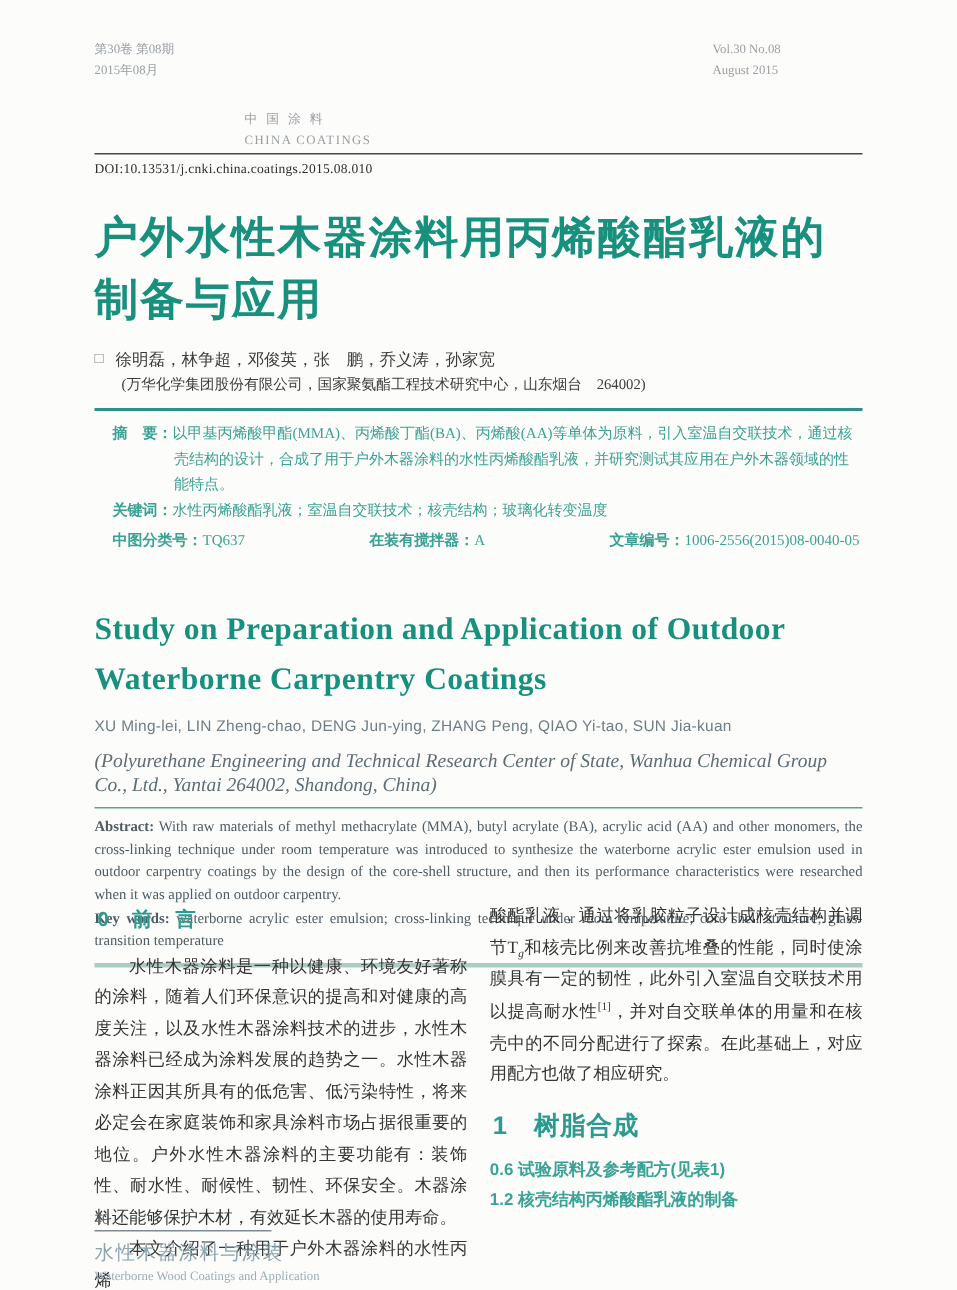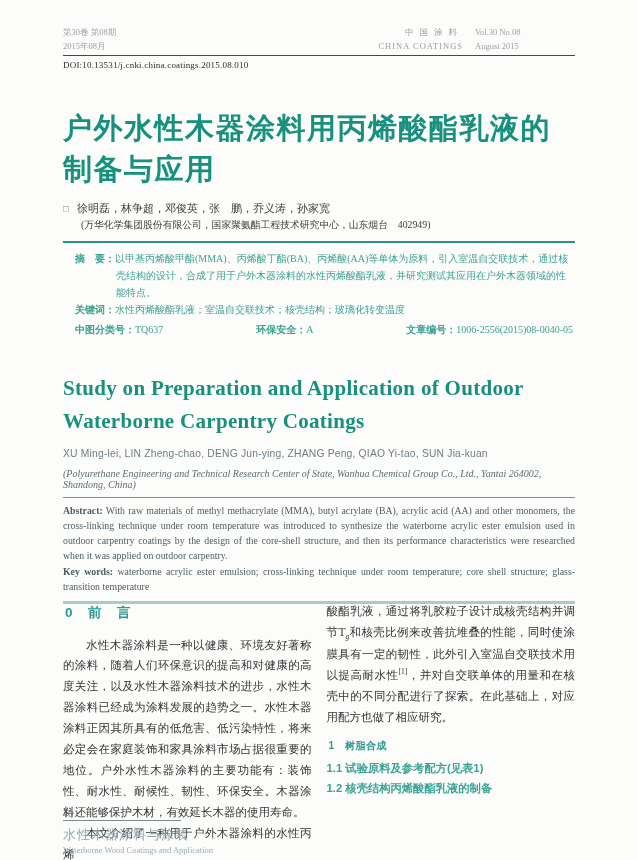--- a/index.html
+++ b/index.html
@@ -11,64 +11,64 @@
   html,body{margin:0;padding:0;background:#ffffff;}
   .page{
     width:638px;height:860px;box-sizing:border-box;
     padding:26px 63px 0;
     background:#fcfcfb;
     position:relative;overflow:hidden;
     font-family:"Liberation Serif",serif;
   }
   
   .jheader{display:flex;justify-content:space-between;align-items:flex-start;
-    color:var(--grey-head);font-size:8.5px;line-height:1.6;gap:12px;}
+    color:var(--grey-head);font-size:8.5px;line-height:1.6;}
   .jh-left{min-width:100px;}
-  .jh-center{text-align:right;flex:1;}
+  .jh-center{text-align:left;flex:1;margin-top:47px;}
   .jh-cn{letter-spacing:6px;}
   .jh-en{letter-spacing:1px;}
   .jh-right{min-width:100px;text-align:left;}
   .header-rule{border-bottom:1.5px solid #474747;margin-top:2px;}
   .doi{font-size:9px;color:#2e2e2e;margin-top:4px;letter-spacing:.2px;}
   
   .cn-title{
-    margin:38px 0 0;font-family:"Liberation Sans",sans-serif;font-weight:bold;
+    margin:22px 0 0;font-family:"Liberation Sans",sans-serif;font-weight:bold;
     color:var(--teal);font-size:29px;line-height:1.40;letter-spacing:1.5px;
   }
   .authors-row{margin-top:12px;display:flex;gap:8px;font-size:11px;color:#3d3d3d;}
   .marker{color:#8a8a8a;font-size:10px;line-height:1.5;}
   .affil-cn{margin-top:3px;padding-left:18px;font-size:9.8px;color:#3d3d3d;}
   .rule-teal-dark{height:2px;background:#2e9185;margin-top:9px;}
   
   .cn-abs{margin-top:8px;padding:0 2px 0 12px;color:var(--teal-abs);
     font-size:10px;line-height:1.68;}
   .hang{padding-left:41px;text-indent:-41px;}
   .b{font-weight:bold;}
   .clc-row{display:flex;justify-content:space-between;margin-top:3px;align-items:flex-end;}
   
   .en-title{
     margin:34px 0 0;font-family:Liberation Serif, serif;font-weight:bold;
     color:var(--teal);font-size:21px;line-height:1.55;letter-spacing:.3px;
   }
   .en-authors{margin-top:11px;font-size:10.3px;color:#6e7d84;
     font-family:"Liberation Sans",sans-serif;letter-spacing:.2px;}
-  .en-affil{margin-top:9px;font-size:10px;color:#5d6d74;font-style:italic;}
+  .en-affil{margin-top:9px;font-size:13px;color:#5d6d74;font-style:italic;}
   .rule-teal-thin{height:1px;background:#55a398;margin-top:7px;}
   .en-abs{margin-top:6px;font-size:9.8px;line-height:1.53;color:#4e5c63;text-align:justify;}
   .en-kw{margin-top:1px;font-size:9.8px;line-height:1.53;color:#4e5c63;text-align:justify;}
   .rule-teal-light{height:3px;background:#a9cdc5;margin-top:6px;}
   
   .columns{position:absolute;left:63px;right:63px;top:601px;
     display:flex;gap:15px;color:var(--ink);font-size:11.5px;line-height:1.82;
     text-align:justify;}
   .col{flex:1;min-width:0;}
   .sec-h{font-family:"Liberation Sans",sans-serif;font-weight:bold;
     color:#2d9a90;font-size:13.5px;margin:0 0 9px 2px;letter-spacing:1px;}
   .sec-h2{font-family:"Liberation Sans",sans-serif;font-weight:bold;
-    color:#2d9a90;font-size:10px;margin:9px 0 4px 2px;letter-spacing:.5px;}
+    color:#2d9a90;font-size:17px;margin:9px 0 4px 2px;letter-spacing:.5px;}
   .sub-h{font-family:"Liberation Sans",sans-serif;font-weight:bold;
     color:#3aa396;font-size:11.3px;line-height:1.75;margin:0;}
   .col p{margin:0;}
   .indent{text-indent:2em;}
   .first-cont{margin-top:13px;}
   .tsub{font-size:7.5px;vertical-align:sub;font-style:italic;}
   .supref{font-size:7.5px;vertical-align:super;}
   
   .footer{position:absolute;left:63px;bottom:5px;}
   .pageno{font-size:10px;color:#5d686d;}
@@ -96,33 +96,33 @@
     </div>
   </div>
   <div class="header-rule"></div>
   <div class="doi">DOI:10.13531/j.cnki.china.coatings.2015.08.010</div>
 
   <h1 class="cn-title">户外水性木器涂料用丙烯酸酯乳液的制备与应用</h1>
   <div class="authors-row">
     <span class="marker">□</span>
     <span>徐明磊，林争超，邓俊英，张　鹏，乔义涛，孙家宽</span>
   </div>
-  <div class="affil-cn">(万华化学集团股份有限公司，国家聚氨酯工程技术研究中心，山东烟台　402949)</div>
+  <div class="affil-cn">(万华化学集团股份有限公司，国家聚氨酯工程技术研究中心，山东烟台　264002)</div>
   <div class="rule-teal-dark"></div>
 
   <div class="cn-abs">
     <div class="hang">
       <span class="b">摘　要：</span><span>以甲基丙烯酸甲酯(MMA)、丙烯酸丁酯(BA)、丙烯酸(AA)等单体为原料，引入室温自交联技术，通过核壳结构的设计，合成了用于户外木器涂料的水性丙烯酸酯乳液，并研究测试其应用在户外木器领域的性能特点。</span>
     </div>
     <div class="hang">
       <span class="b">关键词：</span><span>水性丙烯酸酯乳液；室温自交联技术；核壳结构；玻璃化转变温度</span>
     </div>
     <div class="clc-row">
       <span><span class="b">中图分类号：</span><span>TQ637</span></span>
-      <span><span class="b">环保安全：</span><span>A</span></span>
+      <span><span class="b">在装有搅拌器：</span><span>A</span></span>
       <span><span class="b">文章编号：</span><span>1006-2556(2015)08-0040-05</span></span>
     </div>
   </div>
 
   <h2 class="en-title">
     <div>Study on Preparation and Application of Outdoor</div>
     <div>Waterborne Carpentry Coatings</div>
   </h2>
   <div class="en-authors">XU Ming-lei, LIN Zheng-chao, DENG Jun-ying, ZHANG Peng, QIAO Yi-tao, SUN Jia-kuan</div>
   <div class="en-affil">(Polyurethane Engineering and Technical Research Center of State, Wanhua Chemical Group Co., Ltd., Yantai 264002, Shandong, China)</div>
@@ -138,21 +138,21 @@
 
   <div class="columns">
     <div class="col">
       <div class="sec-h">0　前　言</div>
       <p class="indent">水性木器涂料是一种以健康、环境友好著称的涂料，随着人们环保意识的提高和对健康的高度关注，以及水性木器涂料技术的进步，水性木器涂料已经成为涂料发展的趋势之一。水性木器涂料正因其所具有的低危害、低污染特性，将来必定会在家庭装饰和家具涂料市场占据很重要的地位。户外水性木器涂料的主要功能有：装饰性、耐水性、耐候性、韧性、环保安全。木器涂料还能够保护木材，有效延长木器的使用寿命。</p>
       <p class="indent">本文介绍了一种用于户外木器涂料的水性丙烯</p>
     </div>
     <div class="col">
       <p class="first-cont"><span>酸酯乳液，通过将乳胶粒子设计成核壳结构并调节T</span><span class="tsub">g</span><span>和核壳比例来改善抗堆叠的性能，同时使涂膜具有一定的韧性，此外引入室温自交联技术用以提高耐水性</span><span class="supref">[1]</span><span>，并对自交联单体的用量和在核壳中的不同分配进行了探索。在此基础上，对应用配方也做了相应研究。</span></p>
       <div class="sec-h2">1　树脂合成</div>
-      <div class="sub-h">1.1 试验原料及参考配方(见表1)</div>
+      <div class="sub-h">0.6 试验原料及参考配方(见表1)</div>
       <div class="sub-h">1.2 核壳结构丙烯酸酯乳液的制备</div>
     </div>
   </div>
 
   <div class="footer">
     <div class="pageno">40</div>
     <div class="footer-line"></div>
     <div class="footer-cn">水性木器涂料与涂装</div>
     <div class="footer-en">Waterborne Wood Coatings and Application</div>
   </div>

